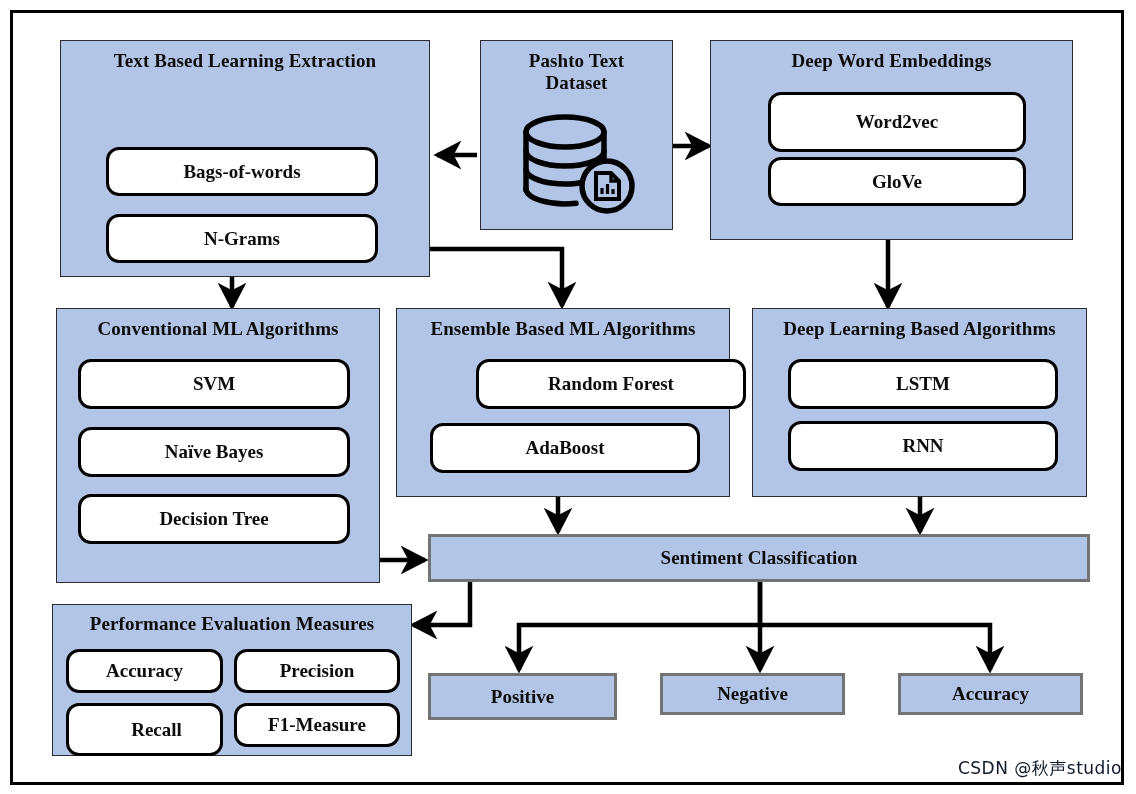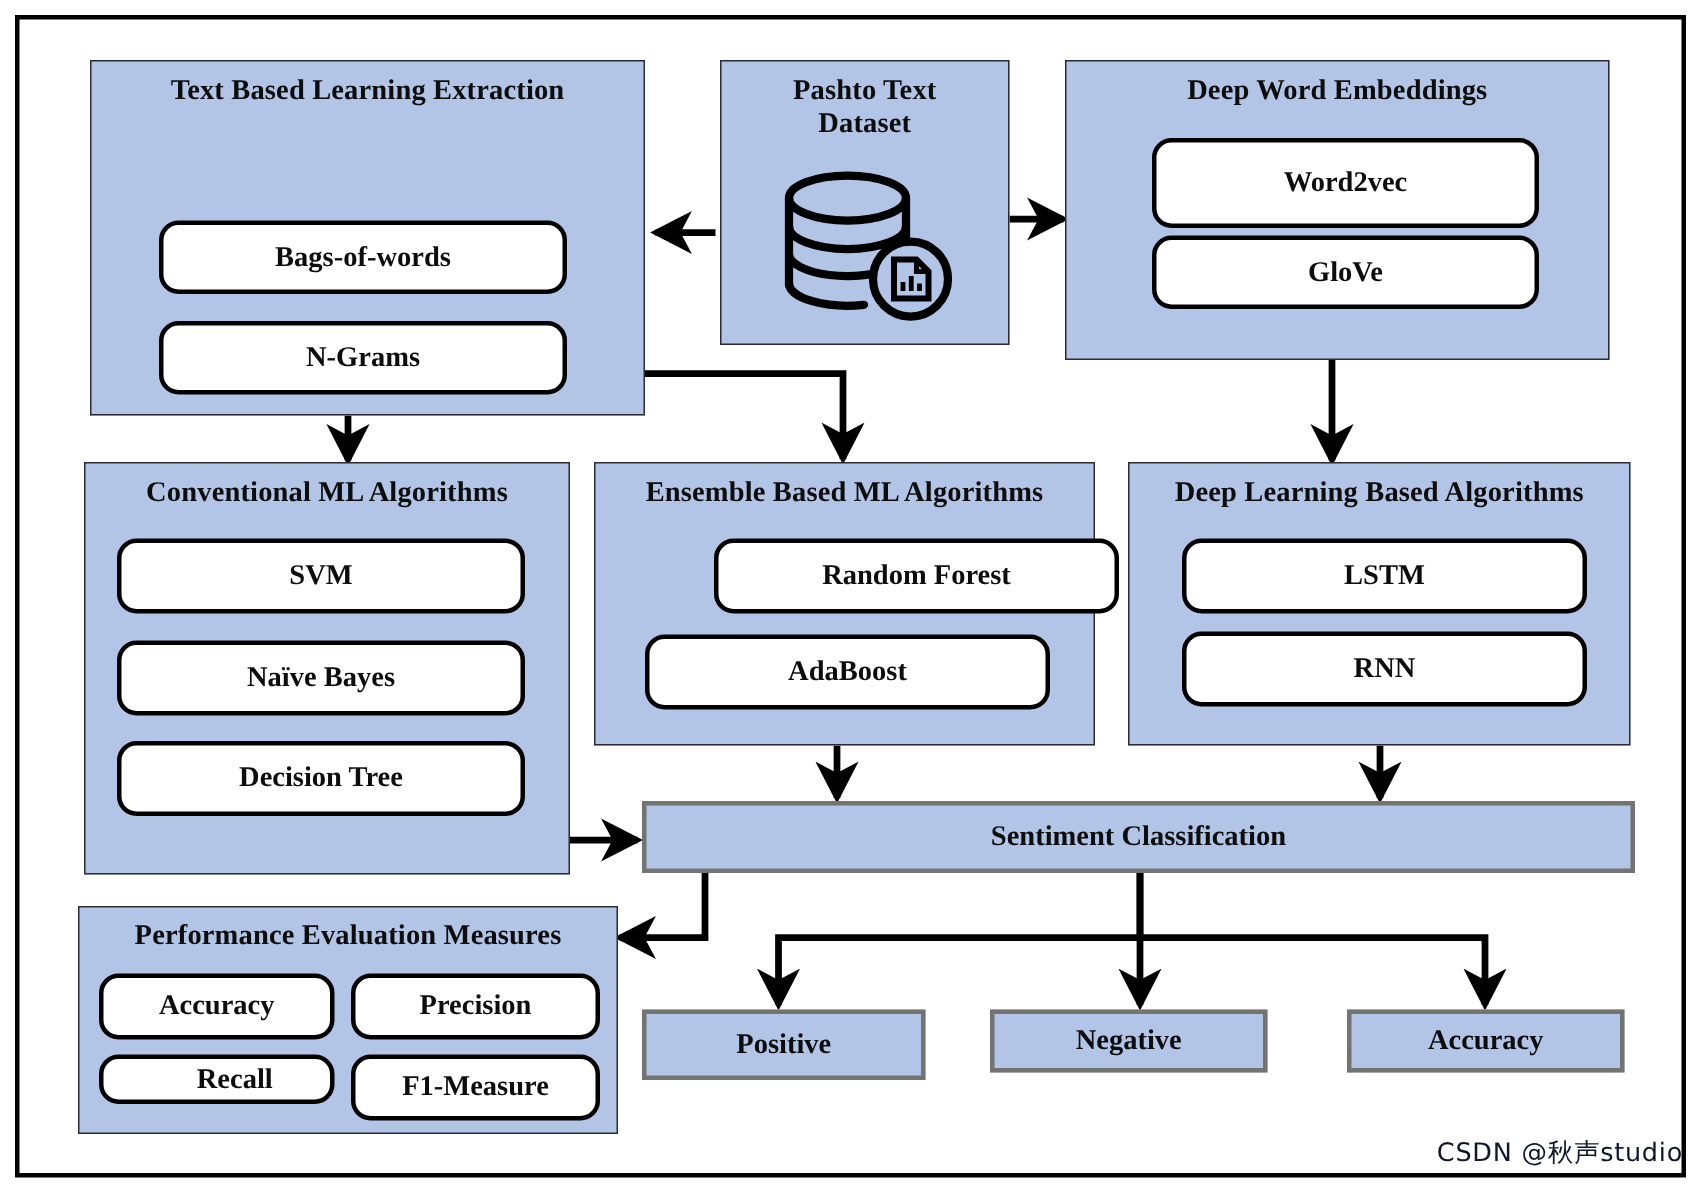--- a/index.html
+++ b/index.html
@@ -185,21 +185,21 @@
   <div class="pill" style="left:788px; top:359px; width:270px; height:50px; font-size:19px;">LSTM</div>
   <div class="pill" style="left:788px; top:421px; width:270px; height:50px; font-size:19px;">RNN</div>
 
   <div class="flatbox" style="left:428px; top:534px; width:662px; height:48px; font-size:19px;">Sentiment Classification</div>
 
   <div class="group" style="left:52px; top:604px; width:360px; height:152px;">
     <div class="group-title" style="font-size:19px; margin-top:8px;">Performance Evaluation Measures</div>
   </div>
   <div class="pill" style="left:66px; top:649px; width:157px; height:44px; font-size:19px;">Accuracy</div>
   <div class="pill" style="left:234px; top:649px; width:166px; height:44px; font-size:19px;">Precision</div>
-  <div class="pill" style="left:66px; top:703px; width:157px; height:33px; font-size:19px;padding-left:24px;">Recall</div>
+  <div class="pill" style="left:66px; top:703px; width:157px; height:53px; font-size:19px;padding-left:24px;">Recall</div>
   <div class="pill" style="left:234px; top:703px; width:166px; height:44px; font-size:19px;">F1-Measure</div>
 
   <div class="flatbox" style="left:428px; top:673px; width:189px; height:47px; font-size:19px;">Positive</div>
   <div class="flatbox" style="left:660px; top:673px; width:185px; height:42px; font-size:19px;">Negative</div>
   <div class="flatbox" style="left:898px; top:673px; width:185px; height:42px; font-size:19px;">Accuracy</div>
 
   <div id="watermark">CSDN @秋声studio</div>
 </div>
 
 </body></html>

